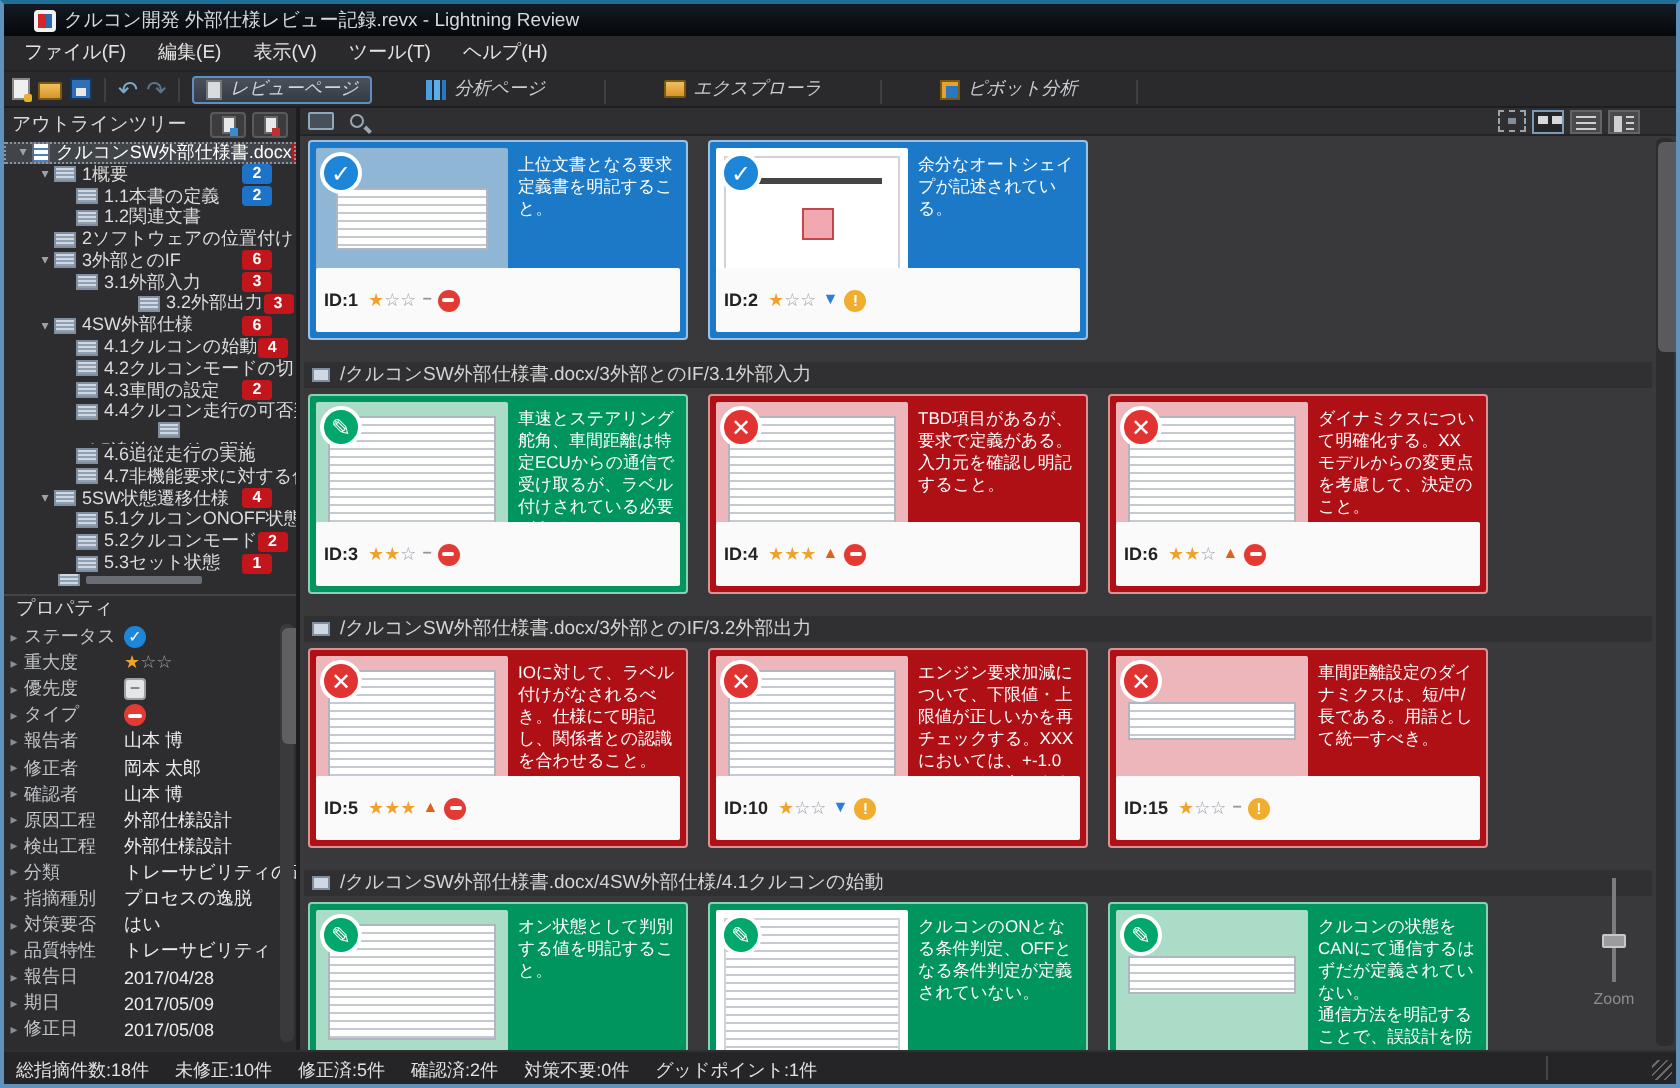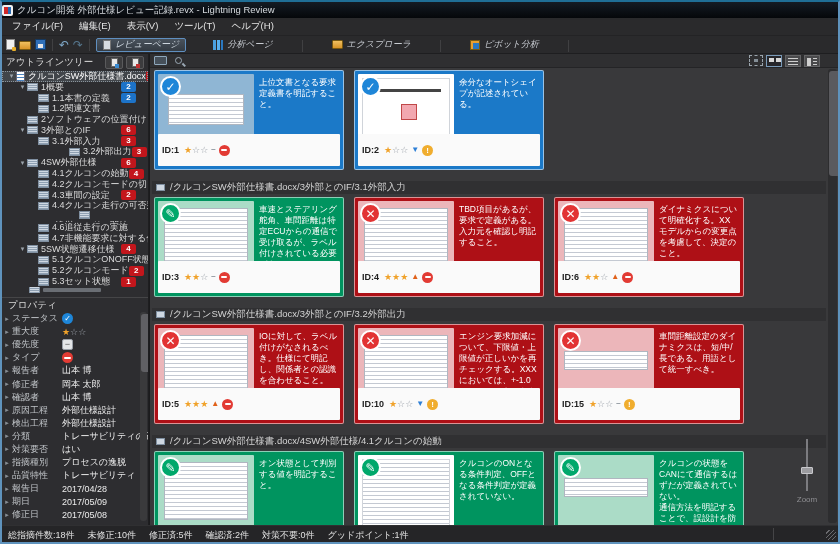--- a/index.html
+++ b/index.html
@@ -1,19 +1,19 @@
 <!DOCTYPE html>
 <html><head>
 <meta charset="utf-8">
 <style>
   html,body{margin:0;padding:0;background:#555;font-family:"Liberation Sans","DejaVu Sans",sans-serif;}
   *{box-sizing:border-box;}
   .window{position:relative;width:840px;height:544px;background:#1b1b1d;border:2px solid #5f93bd;border-top-color:#1f6e96;overflow:hidden;}
   
-  .titlebar{position:absolute;left:0;top:0;right:0;height:16px;background:linear-gradient(180deg,#141b24,#05070a);display:flex;align-items:center;padding:0 0;gap:4px;}
+  .titlebar{position:absolute;left:0;top:0;right:0;height:16px;background:linear-gradient(180deg,#141b24,#05070a);display:flex;align-items:center;padding:0 15px;gap:4px;}
   .app-icon{width:11px;height:11px;background:#f2f2f2;border-radius:2px;position:relative;flex:0 0 auto;}
   .app-icon::after{content:"";position:absolute;left:2px;top:2px;width:4px;height:7px;background:#d02828;}
   .app-icon::before{content:"";position:absolute;right:2px;top:2px;width:3px;height:7px;background:#2a6ab0;}
   .title-text{color:#d6dade;font-size:9.5px;white-space:nowrap;}
   
   .menubar{position:absolute;left:0;top:16px;right:0;height:18px;background:#2a2a2c;border-bottom:1px solid #232325;display:flex;align-items:center;padding-left:2px;}
   .menu-item{color:#e4e4e4;font-size:9.5px;padding:2px 8px;cursor:default;}
   
   .toolbar{position:absolute;left:0;top:34px;right:0;height:18px;background:#2a2a2c;border-bottom:1px solid #1e1e20;display:flex;align-items:center;padding-left:4px;gap:4px;}
   .tico{display:inline-block;flex:0 0 auto;}
@@ -352,27 +352,27 @@
           <span class="plabel">検出工程</span>
           <span class="pvalue">外部仕様設計</span>
         </div>
         <div class="prop-row">
           <span class="parr">▸</span>
           <span class="plabel">分類</span>
           <span class="pvalue">トレーサビリティの確立</span>
         </div>
         <div class="prop-row">
           <span class="parr">▸</span>
+          <span class="plabel">指摘種別</span>
+          <span class="pvalue">プロセスの逸脱</span>
+        </div>
+        <div class="prop-row">
+          <span class="parr">▸</span>
           <span class="plabel">対策要否</span>
           <span class="pvalue">はい</span>
-        </div>
-        <div class="prop-row">
-          <span class="parr">▸</span>
-          <span class="plabel">指摘種別</span>
-          <span class="pvalue">プロセスの逸脱</span>
         </div>
         <div class="prop-row">
           <span class="parr">▸</span>
           <span class="plabel">品質特性</span>
           <span class="pvalue">トレーサビリティ</span>
         </div>
         <div class="prop-row">
           <span class="parr">▸</span>
           <span class="plabel">報告日</span>
           <span class="pvalue">2017/04/28</span>

